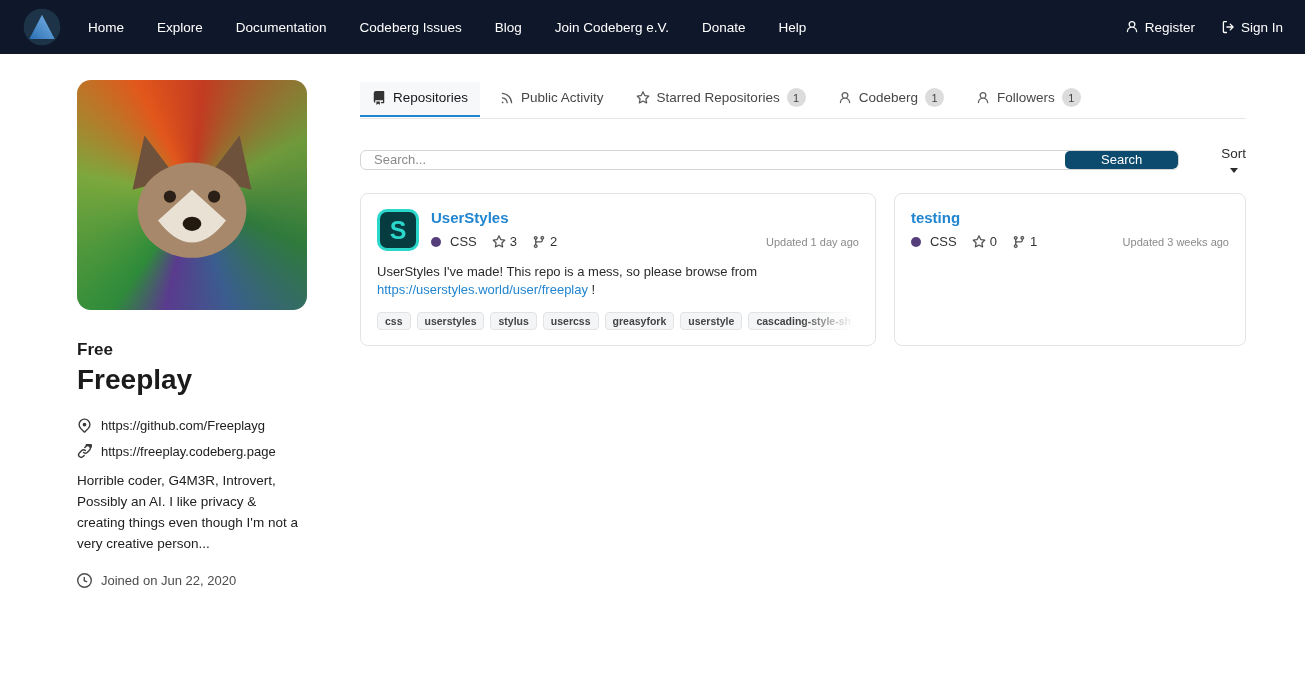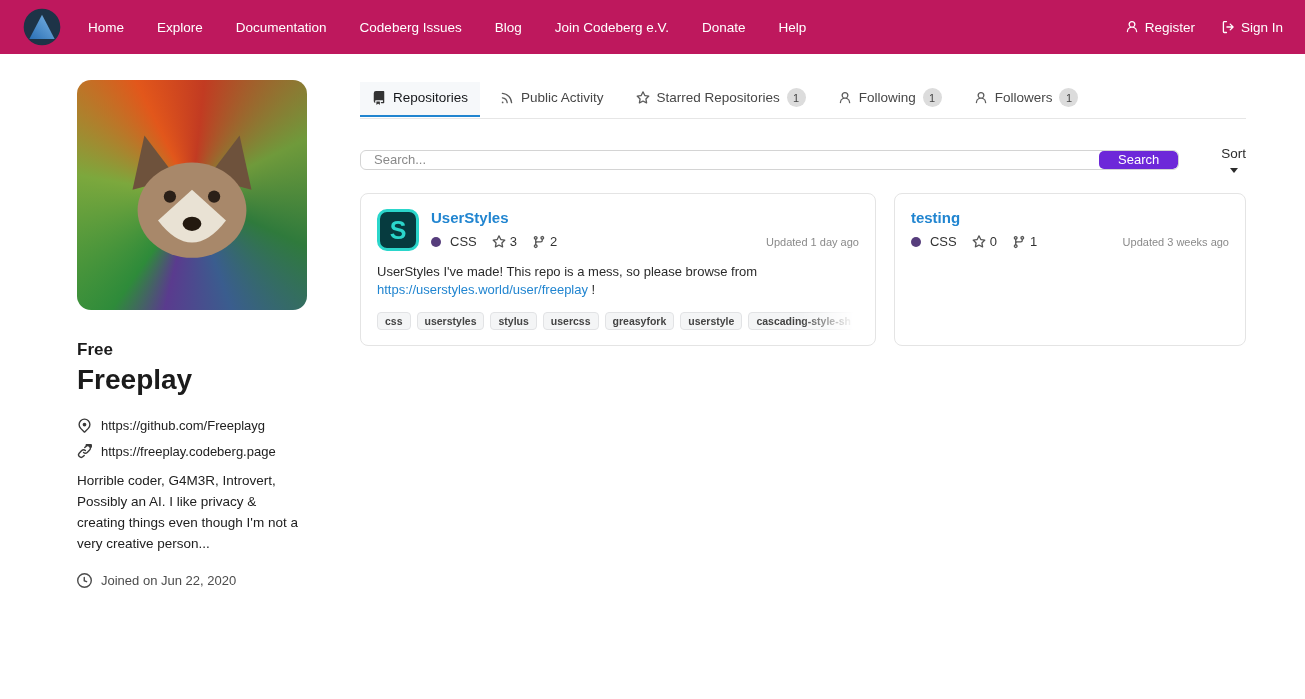--- a/index.html
+++ b/index.html
@@ -1,20 +1,20 @@
 <!DOCTYPE html>
 <html><head>
 <meta charset="utf-8">
 <style>
   * { margin:0; padding:0; box-sizing:border-box; }
   html,body { width:1305px; height:699px; overflow:hidden; background:#fff;
     font-family:"Liberation Sans","DejaVu Sans",sans-serif; color:#1b1b1b; }
 
   
-  .navbar { height:54px; background:#be185d; display:flex; align-items:center; padding:0 22px; }
+  .navbar { height:54px; background:#0f172a; display:flex; align-items:center; padding:0 22px; }
   .logo { width:40px; height:40px; margin-right:26px; flex:0 0 auto; cursor:pointer; }
   .nav-links { display:flex; align-items:center; gap:33px; }
   .nav-link { color:#ffffff; font-size:13.5px; text-decoration:none; cursor:pointer; white-space:nowrap; }
   .nav-right { margin-left:auto; display:flex; align-items:center; gap:26px; }
   .nav-right .nav-link { display:flex; align-items:center; gap:6px;text-align:right; }
   .nav-right svg { width:14px; height:14px; fill:#fff; }
 
   
   .page { display:flex; padding:26px 59px 0 77px; }
   .profile { width:230px; flex:0 0 auto; margin-right:53px; }
@@ -43,21 +43,21 @@
   .tab.active svg { fill:#333; }
   .badge { min-width:19px; height:19px; border-radius:50%; background:#dcdcdc; color:#444;
     font-size:11px; display:inline-flex; align-items:center; justify-content:center; padding:0 4px; }
 
   
   .toolbar { margin-top:27px; display:flex; align-items:center; }
   .search-group { flex:1; display:flex; height:20px; border:1px solid #d4d4d4; border-radius:6px; overflow:hidden; background:#fff; }
   .search-group input { flex:1; border:none; outline:none; padding:0 13px; font-size:13px; color:#333;
     font-family:inherit; background:transparent; }
   .search-group input::placeholder { color:#8a8a8a; }
-  .search-btn { border:none; background:#6d28d9; color:#fff; font-size:13px; padding:0 19px;
+  .search-btn { border:none; background:#0c4a6e; color:#fff; font-size:13px; padding:0 36px;
     cursor:pointer; font-family:inherit; border-radius:5px; }
   .sort-btn { margin-left:42px; background:none; border:none; font-size:13.5px; color:#2b2b2b;
     cursor:pointer; display:flex; align-items:center; gap:7px; font-family:inherit;flex-direction:column; }
   .sort-btn .caret { width:0; height:0; border-left:4.5px solid transparent; border-right:4.5px solid transparent;
     border-top:5px solid #2b2b2b; }
 
   
   .repo-grid { margin-top:20px; display:grid; grid-template-columns:1fr 1fr; gap:18px; }
   .repo-card { border:1px solid #e4e4e4; border-radius:8px; padding:15px 16px; background:#fff; min-height:138px; }
   .card-head { display:flex; gap:12px; }
@@ -177,21 +177,21 @@
         <svg viewBox="0 0 16 16">
             <path d="M8 .25a.75.75 0 01.673.418l1.882 3.815 4.21.612a.75.75 0 01.416 1.279l-3.046 2.97.719 4.192a.75.75 0 01-1.088.791L8 12.347l-3.766 1.98a.75.75 0 01-1.088-.79l.72-4.194L.818 6.374a.75.75 0 01.416-1.28l4.21-.611L7.327.668A.75.75 0 018 .25zm0 2.445L6.615 5.5a.75.75 0 01-.564.41l-3.097.45 2.24 2.184a.75.75 0 01.216.664l-.528 3.084 2.769-1.456a.75.75 0 01.698 0l2.77 1.456-.53-3.084a.75.75 0 01.216-.664l2.24-2.183-3.096-.45a.75.75 0 01-.564-.41L8 2.694z"></path>
           </svg>
         <span>Starred Repositories</span>
         <span class="badge">1</span>
       </a>
       <a class="tab">
         <svg viewBox="0 0 16 16">
             <path d="M10.561 8.073a6.005 6.005 0 013.432 5.142.75.75 0 11-1.498.07 4.5 4.5 0 00-8.99 0 .75.75 0 01-1.498-.07 6.005 6.005 0 013.431-5.142 3.999 3.999 0 115.123 0zM10.5 5a2.5 2.5 0 10-5 0 2.5 2.5 0 005 0z"></path>
           </svg>
-        <span>Following</span>
+        <span>Codeberg</span>
         <span class="badge">1</span>
       </a>
       <a class="tab">
         <svg viewBox="0 0 16 16">
             <path d="M10.561 8.073a6.005 6.005 0 013.432 5.142.75.75 0 11-1.498.07 4.5 4.5 0 00-8.99 0 .75.75 0 01-1.498-.07 6.005 6.005 0 013.431-5.142 3.999 3.999 0 115.123 0zM10.5 5a2.5 2.5 0 10-5 0 2.5 2.5 0 005 0z"></path>
           </svg>
         <span>Followers</span>
         <span class="badge">1</span>
       </a>
     </div>

